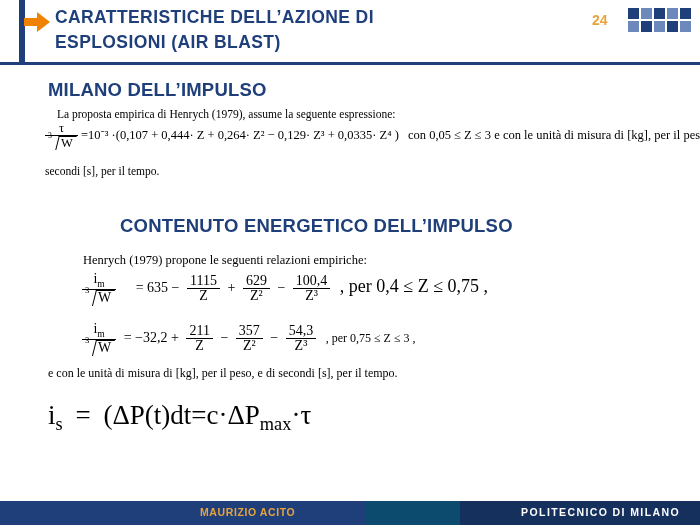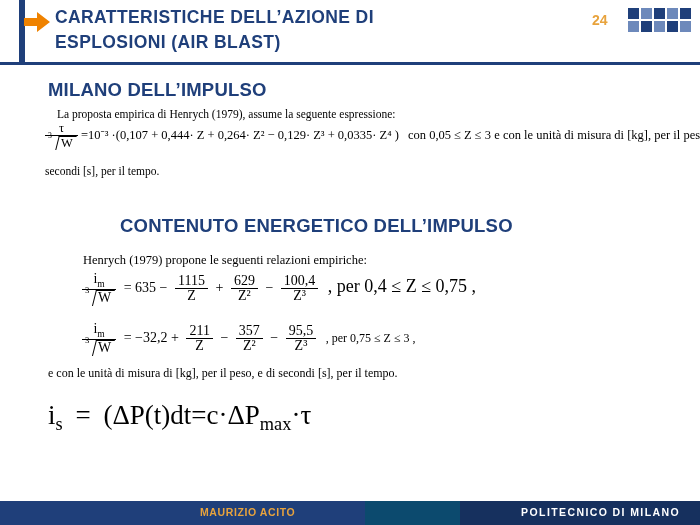--- a/index.html
+++ b/index.html
@@ -260,21 +260,21 @@
 <div class="math eq2">
   <span class="frac">
     <span class="num"><span>i</span><span class="sub">m</span></span>
     <span class="den">
       <span class="radical">
         <span class="idx">3</span>
         <span class="rad-body"><span>W</span></span>
       </span>
     </span>
   </span>
-  <span style="padding:0 4px;">= 635 −</span>
+  <span style="padding:0 4px;margin-left:12px;">= 635 −</span>
   <span class="frac">
     <span class="num">1115</span>
     <span class="den">Z</span>
   </span>
   <span style="padding:0 4px;">+</span>
   <span class="frac">
     <span class="num">629</span>
     <span class="den">Z²</span>
   </span>
   <span style="padding:0 4px;">−</span>
@@ -300,21 +300,21 @@
     <span class="num">211</span>
     <span class="den">Z</span>
   </span>
   <span style="padding:0 4px;">−</span>
   <span class="frac">
     <span class="num">357</span>
     <span class="den">Z²</span>
   </span>
   <span style="padding:0 4px;">−</span>
   <span class="frac">
-    <span class="num">95,5</span>
+    <span class="num">54,3</span>
     <span class="den">Z³</span>
   </span>
   <span style="font-size:12px; padding-left:6px;">, per  0,75 ≤ Z ≤ 3 ,</span>
 </div>
 
 <div class="body-text t-note2">e con le unità di misura di [kg], per il peso, e di secondi [s], per il tempo.</div>
 
 <div class="math eq4">
   <span><span>i</span><span class="sub">s</span></span>
   <span style="padding:0 6px;">=</span>

